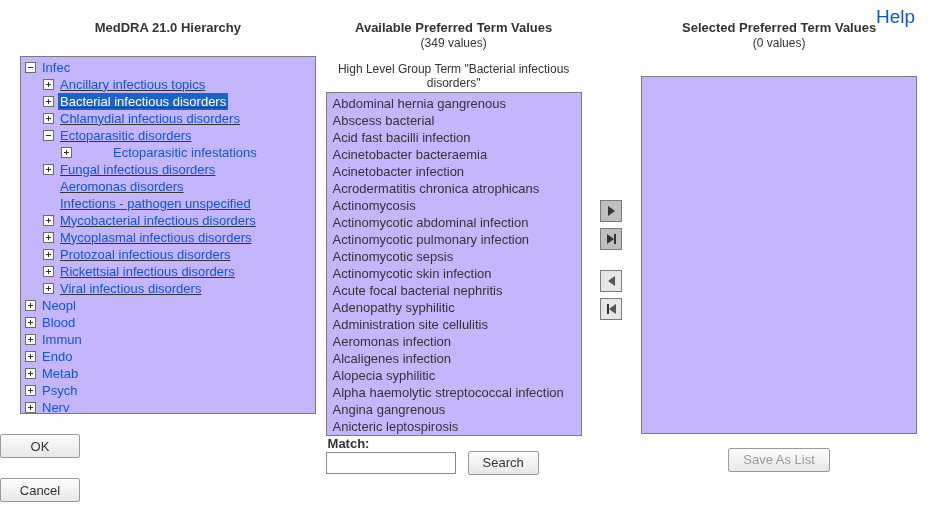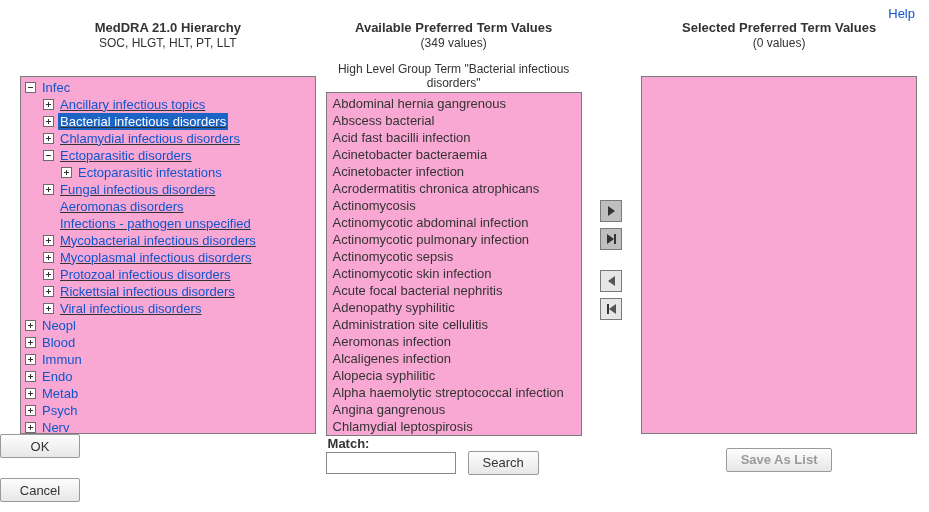--- a/index.html
+++ b/index.html
@@ -14,21 +14,21 @@
     width: 929px;
     height: 512px;
     position: relative;
     box-sizing: border-box;
   }
   .help-link {
     position: absolute;
     top: 6px;
     right: 14px;
     color: #1155cc;
-    font-size: 13px;
+    font-size: 19px;
     cursor: pointer;
   }
   .columns {
     display: flex;
     padding: 20px 12px 0 20px;
     gap: 10px;
     align-items: flex-start;
   }
   .col {
     display: flex;
@@ -53,21 +53,21 @@
   }
   .col-sub2 {
     font-size: 12px;
     text-align: center;
     margin: 6px 0 2px 0;
     color: #333;
   }
 
   .panel {
     border: 1px solid #7a7a7a;
-    background: #f9a8d4;
+    background: #c4b5fd;
     box-sizing: border-box;
     width: 100%;
     height: 358px;
     overflow-y: scroll;
     overflow-x: hidden;
     font-size: 13px;
     line-height: 17px;
     padding: 2px;
   }
   .col-mid .panel { height: 344px; }
@@ -75,21 +75,21 @@
 
   
   .tree-row {
     display: flex;
     align-items: center;
     white-space: nowrap;
     padding-left: 2px;
   }
   .tree-row.lvl1 { padding-left: 2px; }
   .tree-row.lvl2 { padding-left: 20px; text-decoration: underline; }
-  .tree-row.lvl3 { padding-left: 38px; }
+  .tree-row.lvl3 { padding-left: 38px; gap: 35px; }
 
   .expander {
     width: 11px; height: 11px;
     border: 1px solid #6b6b6b;
     box-sizing: border-box;
     margin-right: 4px;
     position: relative;
     display: inline-block;
     background: #fff;
     flex: 0 0 11px;
@@ -166,21 +166,20 @@
     height:24px;
     padding:0 14px;
     font-size:13px;
     color:#333;
     cursor:pointer;
     border-radius:2px;
   }
   button.btn.disabled {
     color:#9a9a9a;
     cursor:default;
-    font-weight:bold;
   }
   .save-row { margin-top:14px; }
 
   .footer-btns {
     position:absolute;
     bottom:10px;
     left:0; right:0;
     display:flex;
     gap:20px;
     justify-content:center;
@@ -191,21 +190,20 @@
 </head>
 <body>
 
 <div class="page">
   <div class="help-link">Help</div>
 
   <div class="columns">
 
     <div class="col col-left">
       <div class="col-title">MedDRA 21.0 Hierarchy</div>
-      <div class="col-sub">SOC, HLGT, HLT, PT, LLT</div>
       <div style="height:20px"></div>
       <div class="panel" id="tree-panel">
           <div class="tree-row lvl1">
             <span class="expander minus"></span>
             <span class="tree-label">Infec</span>
           </div>
           <div class="tree-row lvl2">
             <span class="expander plus"></span>
             <span class="tree-label">Ancillary infectious topics</span>
           </div>
@@ -305,21 +303,21 @@
           <div class="list-item">Actinomycotic sepsis</div>
           <div class="list-item">Actinomycotic skin infection</div>
           <div class="list-item">Acute focal bacterial nephritis</div>
           <div class="list-item">Adenopathy syphilitic</div>
           <div class="list-item">Administration site cellulitis</div>
           <div class="list-item">Aeromonas infection</div>
           <div class="list-item">Alcaligenes infection</div>
           <div class="list-item">Alopecia syphilitic</div>
           <div class="list-item">Alpha haemolytic streptococcal infection</div>
           <div class="list-item">Angina gangrenous</div>
-          <div class="list-item">Chlamydial leptospirosis</div>
+          <div class="list-item">Anicteric leptospirosis</div>
           <div class="list-item">Anorectal cellulitis</div>
         </div>
       <div class="match-wrap">
         <div class="match-label">Match:</div>
         <div class="match-inner">
           <input class="text" type="text" value="" style="">
           <button class="btn">Search</button>
         </div>
       </div>
     </div>

